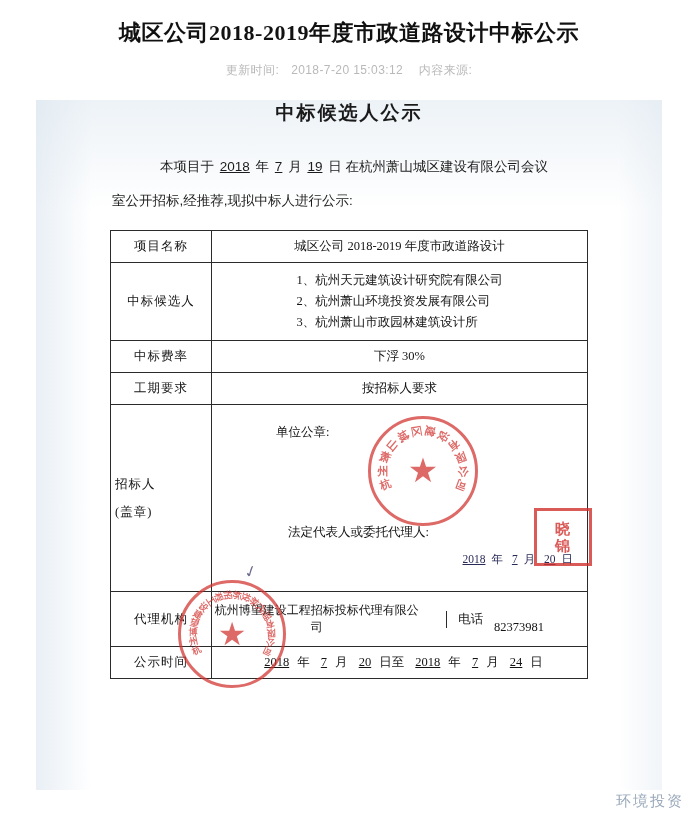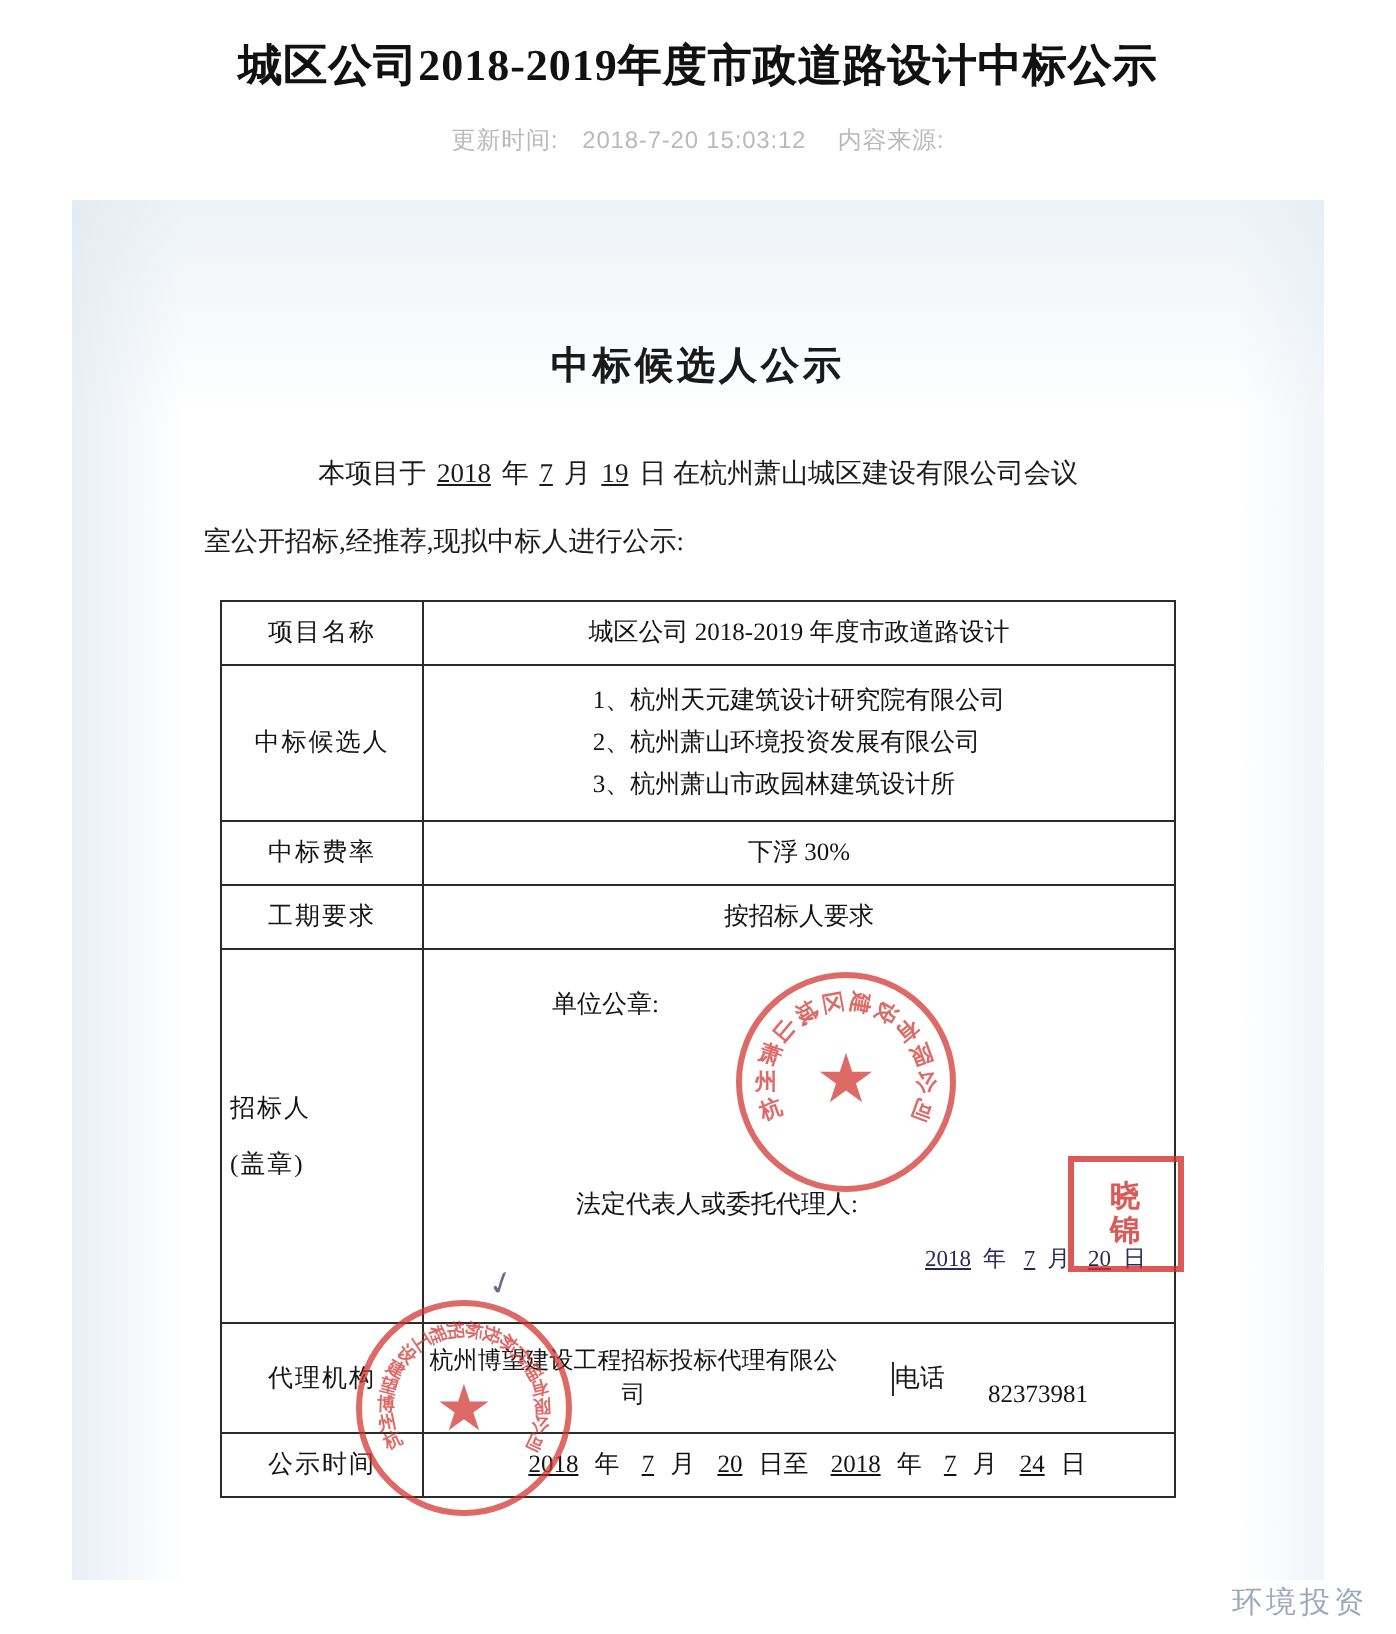--- a/index.html
+++ b/index.html
@@ -54,28 +54,28 @@
     width: 100%;
     height: 100%;
   }
 
   .doc-title {
     text-align: center;
     font-size: 19px;
     font-weight: bold;
     font-family: Liberation Mono, monospace;
     color: #1a1a1a;
-    margin-top: 70px;
     letter-spacing: 2px;
   }
   .doc-para {
     font-size: 13.5px;
     color: #1c1c1c;
-    font-family: Liberation Serif, serif;
+    font-family: Liberation Sans, sans-serif;
     line-height: 30px;
+    padding-left: 10px;
   }
   .doc-para.p1 {
     margin: 26px 0 0 0;
     text-align: center;
   }
   .doc-para.p2 {
     margin: 4px 0 0 66px;
   }
   .u {
     text-decoration: underline;
@@ -230,20 +230,21 @@
   }
   .agency-name {
     flex: 1 1 auto;
     text-align: center;
     font-size: 12px;
     position: relative;
   }
   .tel-label {
     width: 48px;
     border-left: 1px solid #2b2b2b;
+    text-align: center;
     font-size: 12.5px;
     margin-left: 25px;
   }
   .tel-value {
     width: 96px;
     font-size: 12.5px;
     margin-top: 16px;
   }
   .notice-date .u { padding: 0 8px; }
   .watermark {

